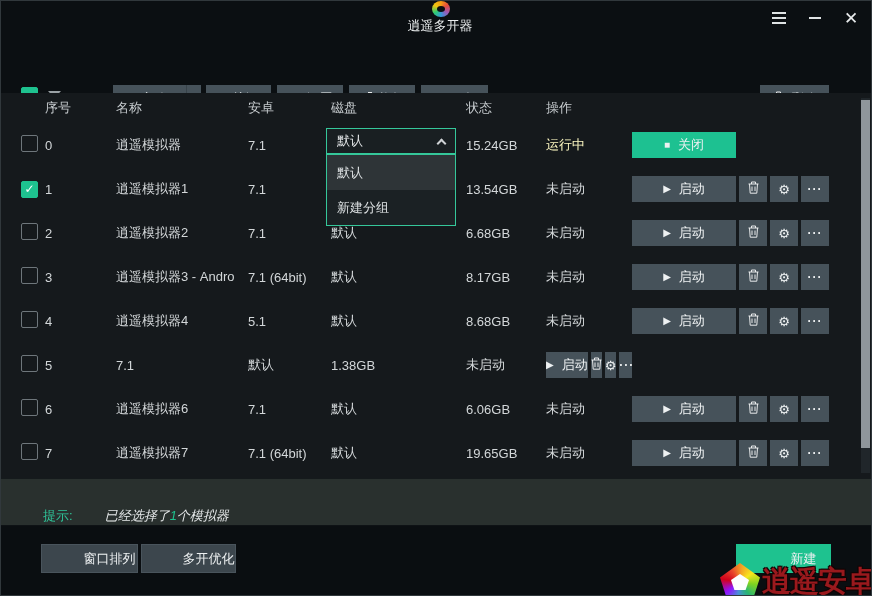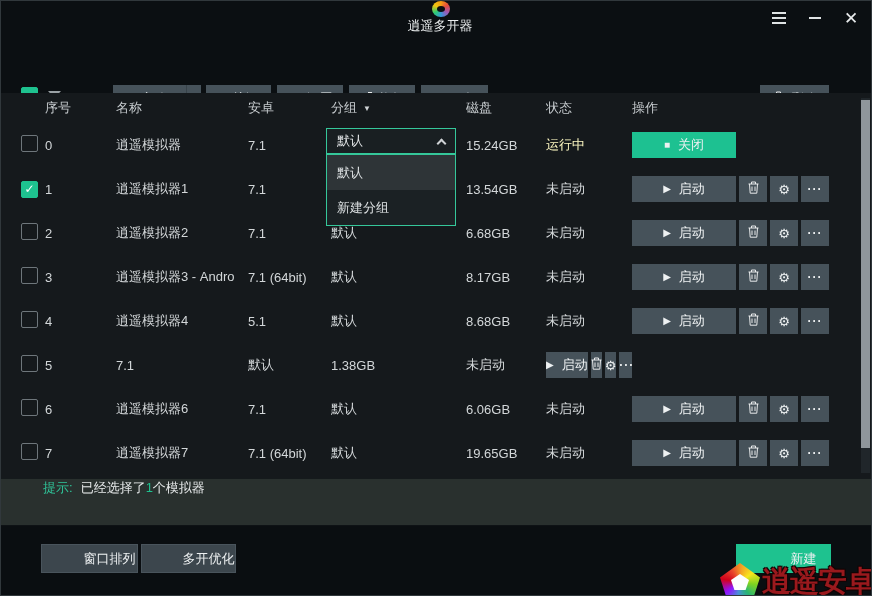--- a/index.html
+++ b/index.html
@@ -71,23 +71,23 @@
     border-top:2px solid #cfd3d5; border-right:2px solid #cfd3d5; transform:rotate(-45deg); }
   .dd-list { position:absolute; left:325px; top:61px; width:130px; border:1px solid #35c79a;
     background:#1b2124; z-index:5; }
   .dd-item { height:35px; line-height:35px; padding-left:10px; color:#dde1e3; cursor:pointer; }
   .dd-item.first { background:#2e3437; }
   
   .vscroll { position:absolute; right:1px; top:5px; width:9px; height:375px; background:#20262a; }
   .vscroll .thumb { position:absolute; left:0; top:2px; width:9px; height:348px; background:#8f969b; cursor:grab; }
   
   .tipbar { position:absolute; left:0; top:477px; width:100%; height:48px; background:#29302e;
-    border-top:1px solid #151a1c; border-bottom:1px solid #0e1215; display:flex; align-items:flex-start; }
+    border-top:1px solid #151a1c; border-bottom:1px solid #0e1215; display:flex; align-items:flex-end; }
   .tipbar .tlabel { margin-left:42px; color:#2fc79b; }
-  .tipbar .ttext { margin-left:8px; color:#e6e9ea; }
+  .tipbar .ttext { margin-left:32px; color:#e6e9ea;font-style:italic; }
   .tipbar .tcount { color:#1ec28f; }
   
   .footer { position:absolute; left:0; top:525px; width:100%; height:71px; background:#0a0e11; }
   .fbtn { position:absolute; top:18px; height:29px; background:#3c464d; border:1px solid #49545c;
     color:#eef1f2; font-size:13px; display:flex; align-items:center; justify-content:center;
     cursor:pointer; font-family:inherit;padding-left:40px; }
   .f-arrange { left:40px; width:97px; }
   .f-optimize { left:140px; width:95px;text-align:center; }
   .f-import { left:633px; width:95px; background:#46525a; }
   .f-create { left:735px; width:95px; background:#1ec28f; border:none; }
@@ -171,24 +171,20 @@
   </button>
 </div>
 
 <div class="table-wrap">
   <div class="thead tgrid">
     <span></span>
       <span></span>
     <span class="hcell">序号</span>
     <span class="hcell">名称</span>
     <span class="hcell">安卓</span>
-    <span class="hcell h-group">
-      <span>分组</span>
-        <span class="tri-down">▼</span>
-    </span>
     <span class="hcell">磁盘</span>
     <span class="hcell">状态</span>
     <span class="hcell">操作</span>
   </div>
   <div id="tbody">
       <div class="trow tgrid">
     <span></span>
     <span><span class="checkbox"></span></span>
     <span class="cell">0</span>
     <span class="cell">逍遥模拟器</span>

